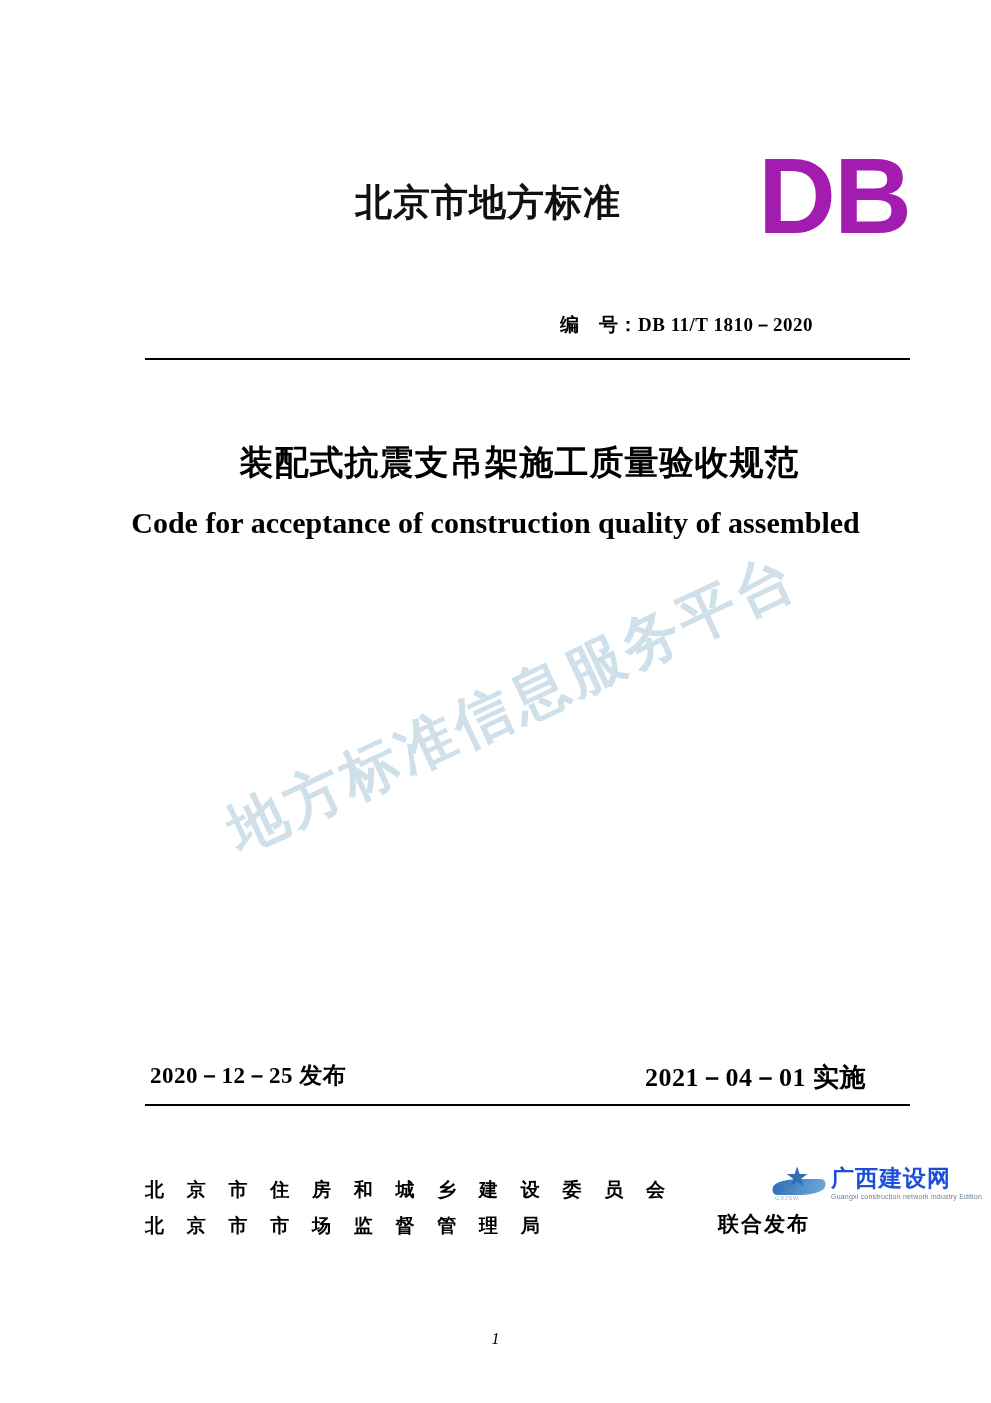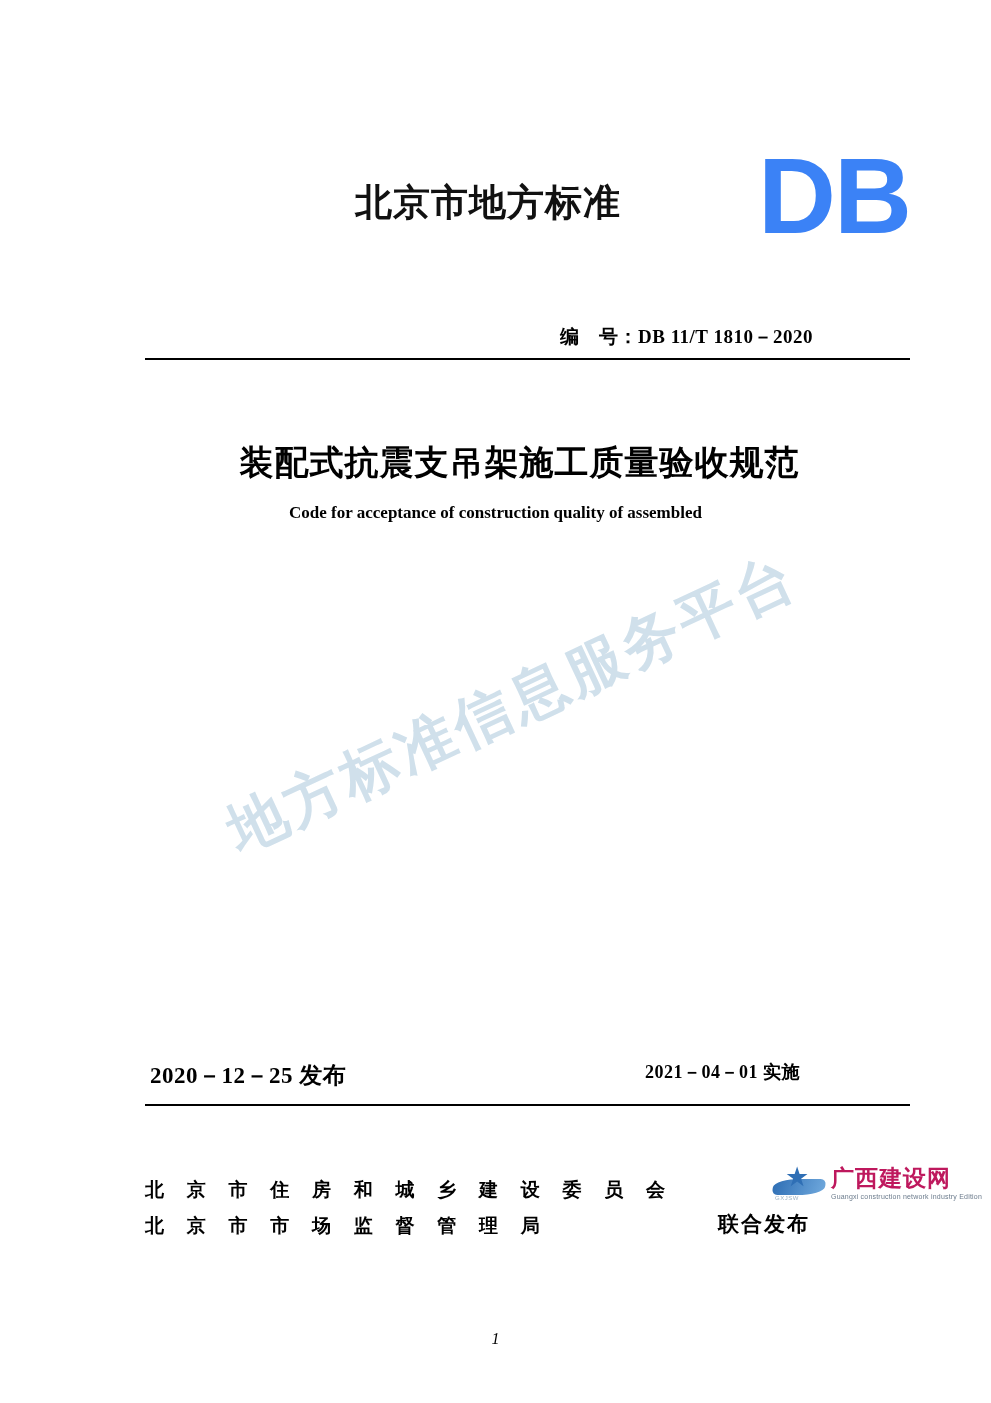--- a/index.html
+++ b/index.html
@@ -43,32 +43,31 @@
   }
   .db-logo {
     position: absolute;
     right: 0px;
     top: -18px;
     font-family: "Liberation Sans", sans-serif;
     font-size: 108px;
     font-weight: 700;
     line-height: 1;
     letter-spacing: -2px;
-    color: #3b82f6;
+    color: #a21caf;
   }
 
   .std-number {
     position: absolute;
     left: 560px;
     top: 312px;
     font-family: "Liberation Serif", serif;
     font-size: 19px;
     font-weight: 700;
     letter-spacing: 0.5px;
-    margin-top: 12px;
   }
 
   .rule-top {
     position: absolute;
     left: 145px;
     top: 358px;
     width: 765px;
     height: 2px;
     background: #000;
   }
@@ -86,21 +85,21 @@
     letter-spacing: 1px;
     padding-left: 48px;
   }
   .title-en {
     position: absolute;
     left: 0;
     right: 0;
     top: 500px;
     text-align: center;
     font-family: "Liberation Serif", serif;
-    font-size: 17px;
+    font-size: 30px;
     font-weight: 700;
     line-height: 1.55;
   }
   .title-en .line2 { display: block; }
 
   
   .watermark {
     position: absolute;
     left: 215px;
     top: 800px;
@@ -127,21 +126,21 @@
     font-size: 23px;
     font-weight: 700;
     letter-spacing: 0.5px;
     text-align: right;
   }
   .date-effective {
     position: absolute;
     left: 645px;
     top: 1060px;
     font-family: "Liberation Serif", serif;
-    font-size: 18px;
+    font-size: 26px;
     font-weight: 700;
     letter-spacing: 0.5px;
   }
   .rule-bottom {
     position: absolute;
     left: 145px;
     top: 1104px;
     width: 765px;
     height: 2px;
     background: #000;
@@ -217,21 +216,21 @@
     font-size: 27px;
     line-height: 1;
   }
   .site-logo .logo-cn {
     position: absolute;
     left: 58px;
     top: 2px;
     font-family: "Liberation Sans", sans-serif;
     font-size: 23px;
     font-weight: 700;
-    color: #be185d;
+    color: #1d4ed8;
     letter-spacing: 1px;
     white-space: nowrap;
   }
   .site-logo .logo-en {
     position: absolute;
     left: 58px;
     top: 32px;
     font-family: "Liberation Sans", sans-serif;
     font-size: 7px;
     color: #6b7b8c;

